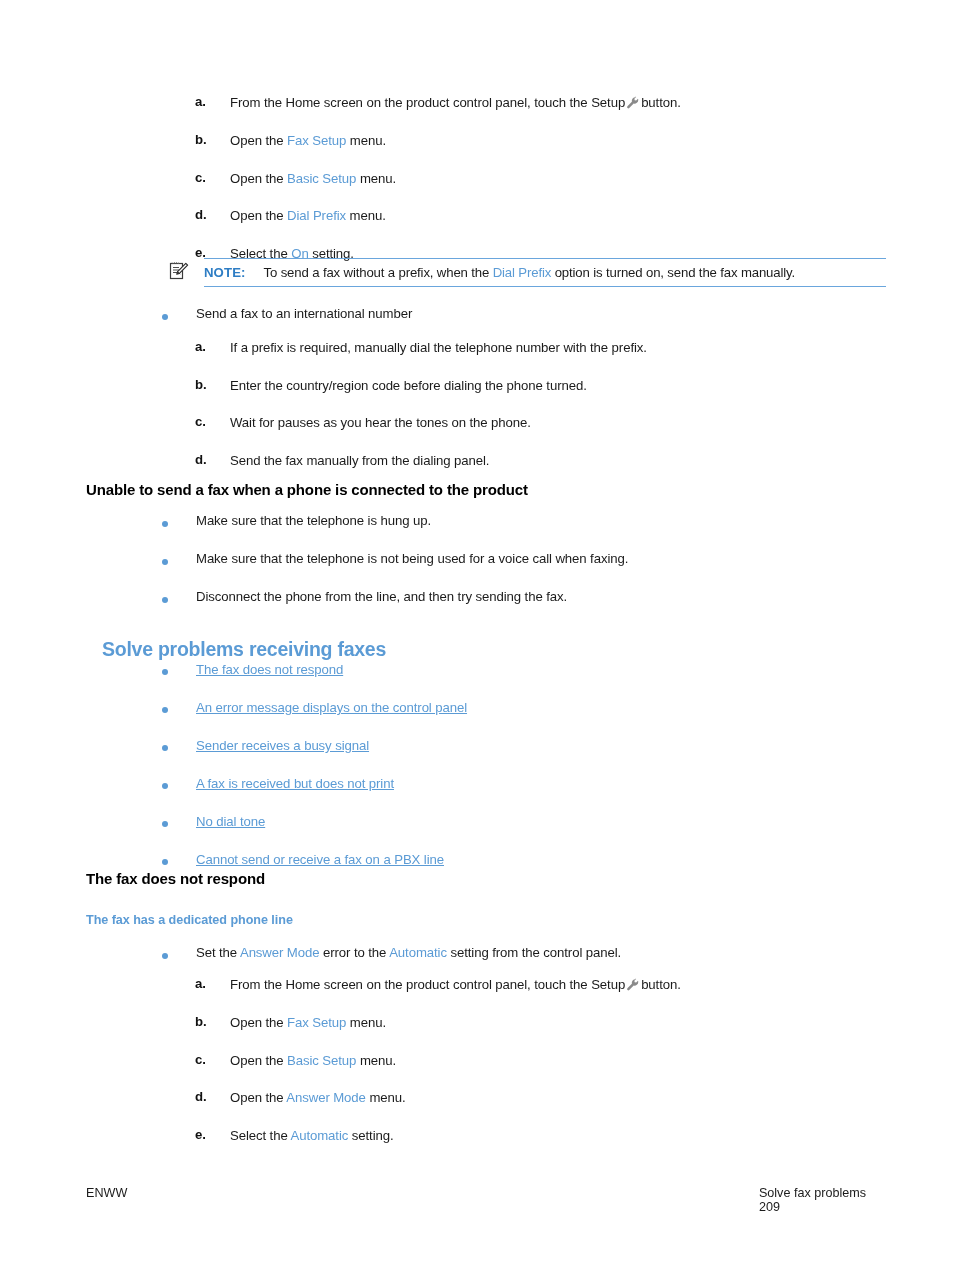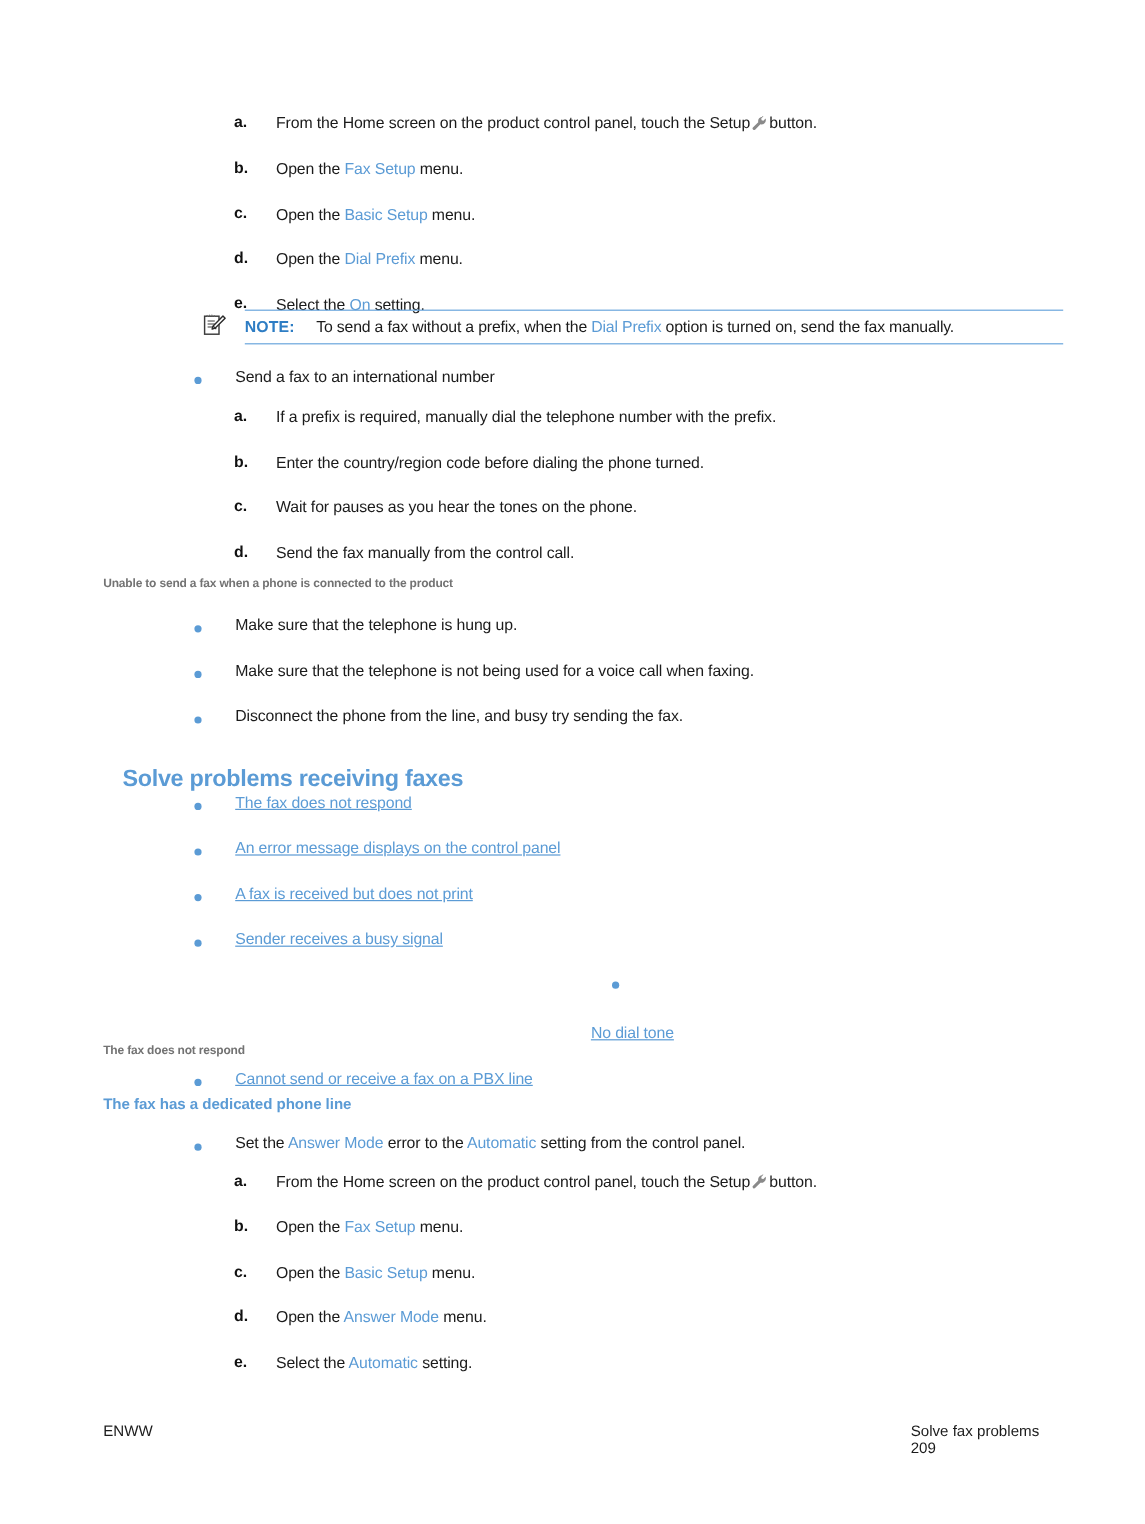--- a/index.html
+++ b/index.html
@@ -90,23 +90,23 @@
 
   
   .h2 {
     font-size: 19.5px;
     font-weight: bold;
     color: #5b9bd5;
     letter-spacing: -0.25px;
     margin: 16px;
   }
   .h3 {
-    font-size: 10px;
+    font-size: 15px;
     font-weight: bold;
-    color: #737373;
+    color: #000000;
     letter-spacing: -0.15px;
     margin: 0;
   }
   .h4 {
     font-size: 12.6px;
     font-weight: bold;
     color: #5b9bd5;
     letter-spacing: -0.05px;
     margin: 0;
   }
@@ -268,21 +268,21 @@
         <li class="alpha-item">
           <span class="alpha-marker">b.</span>
           <span class="alpha-body body-text">Enter the country/region code before dialing the phone turned.</span>
         </li>
         <li class="alpha-item">
           <span class="alpha-marker">c.</span>
           <span class="alpha-body body-text">Wait for pauses as you hear the tones on the phone.</span>
         </li>
         <li class="alpha-item" style="margin-bottom:0;">
           <span class="alpha-marker">d.</span>
-          <span class="alpha-body body-text">Send the fax manually from the control call.</span>
+          <span class="alpha-body body-text">Send the fax manually from the dialing panel.</span>
         </li>
       </ul>
     </div>
   </div>
 
   <h3 class="h3" style="position:absolute; left:86px; top:481px; width:800px;">Unable to send a fax when a phone is connected to the product</h3>
 
   <div style="position:absolute; left:162px; top:512px; width:730px;">
     <ul class="bullet-list">
       <li class="bullet-item">
@@ -294,21 +294,21 @@
       <li class="bullet-item">
         <span class="bullet-dot">
             <i></i>
           </span>
         <span class="bullet-body body-text">Make sure that the telephone is not being used for a voice call when faxing.</span>
       </li>
       <li class="bullet-item" style="margin-bottom:0;">
         <span class="bullet-dot">
             <i></i>
           </span>
-        <span class="bullet-body body-text">Disconnect the phone from the line, and busy try sending the fax.</span>
+        <span class="bullet-body body-text">Disconnect the phone from the line, and then try sending the fax.</span>
       </li>
     </ul>
   </div>
 
   <h2 class="h2" style="position:absolute; left:86px; top:622px; width:800px;">Solve problems receiving faxes</h2>
 
   <div style="position:absolute; left:162px; top:660px; width:730px;">
     <ul class="bullet-list">
       <li class="bullet-item" style="margin-bottom:20px;">
         <span class="bullet-dot">
@@ -319,29 +319,29 @@
       <li class="bullet-item" style="margin-bottom:20px;">
         <span class="bullet-dot">
             <i></i>
           </span>
         <span class="bullet-body"><a class="toc-link">An error message displays on the control panel</a></span>
       </li>
       <li class="bullet-item" style="margin-bottom:20px;">
         <span class="bullet-dot">
             <i></i>
           </span>
+        <span class="bullet-body"><a class="toc-link">Sender receives a busy signal</a></span>
+      </li>
+      <li class="bullet-item" style="margin-bottom:20px;">
+        <span class="bullet-dot">
+            <i></i>
+          </span>
         <span class="bullet-body"><a class="toc-link">A fax is received but does not print</a></span>
       </li>
       <li class="bullet-item" style="margin-bottom:20px;">
-        <span class="bullet-dot">
-            <i></i>
-          </span>
-        <span class="bullet-body"><a class="toc-link">Sender receives a busy signal</a></span>
-      </li>
-      <li class="bullet-item" style="margin-bottom:20px;flex-direction:column;">
         <span class="bullet-dot">
             <i></i>
           </span>
         <span class="bullet-body"><a class="toc-link">No dial tone</a></span>
       </li>
       <li class="bullet-item" style="margin-bottom:0;">
         <span class="bullet-dot">
             <i></i>
           </span>
         <span class="bullet-body"><a class="toc-link">Cannot send or receive a fax on a PBX line</a></span>

